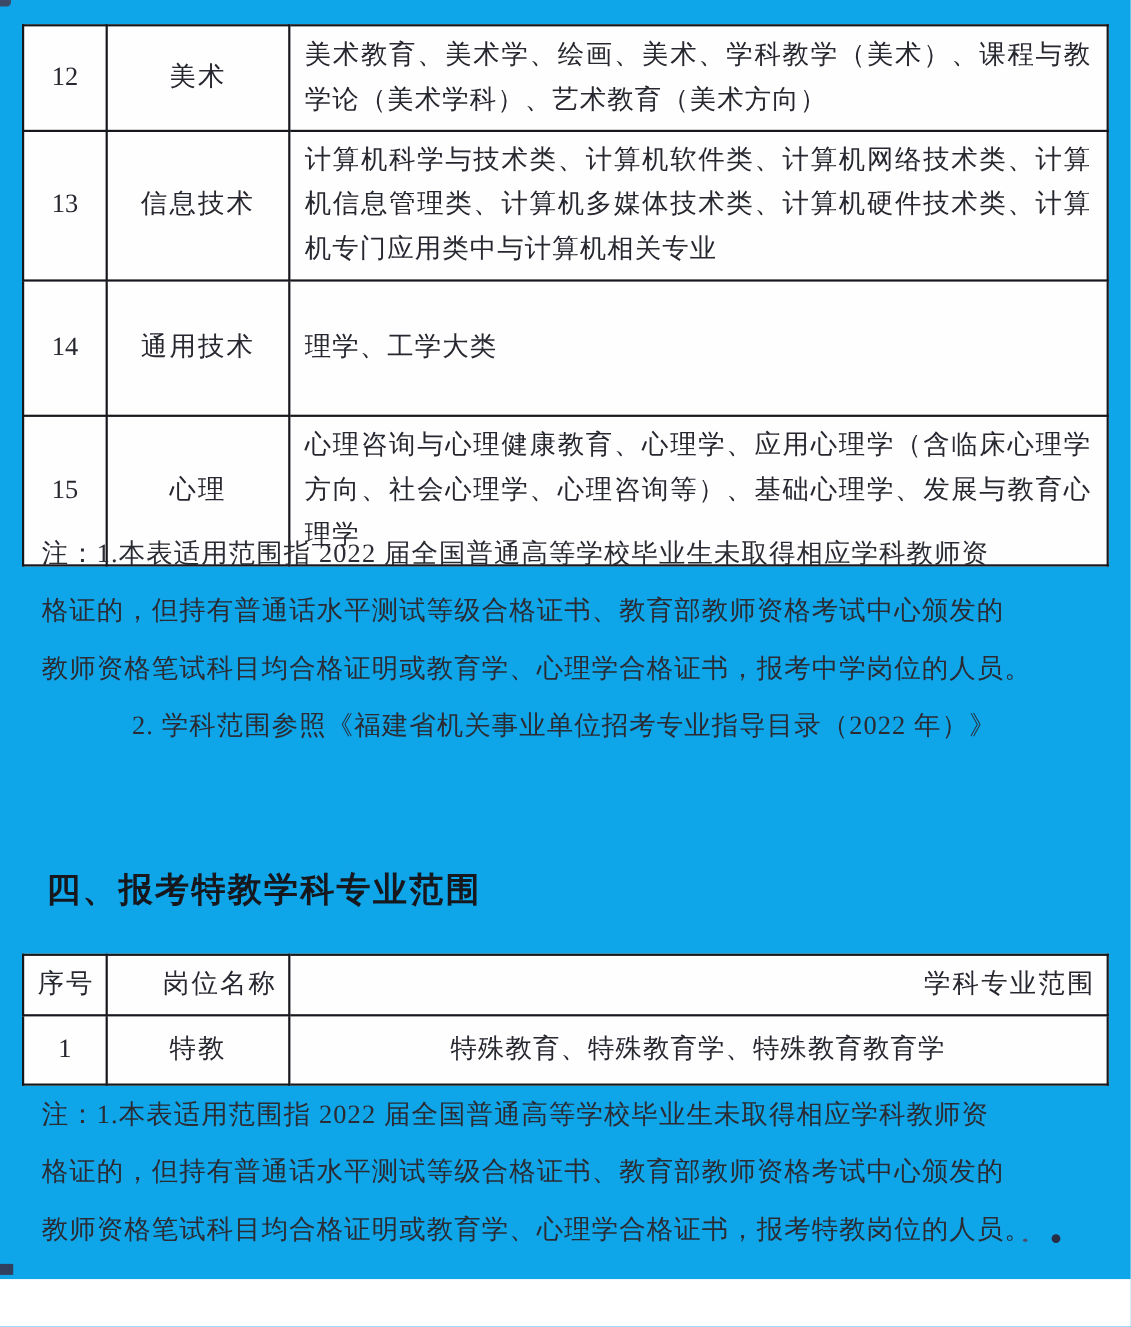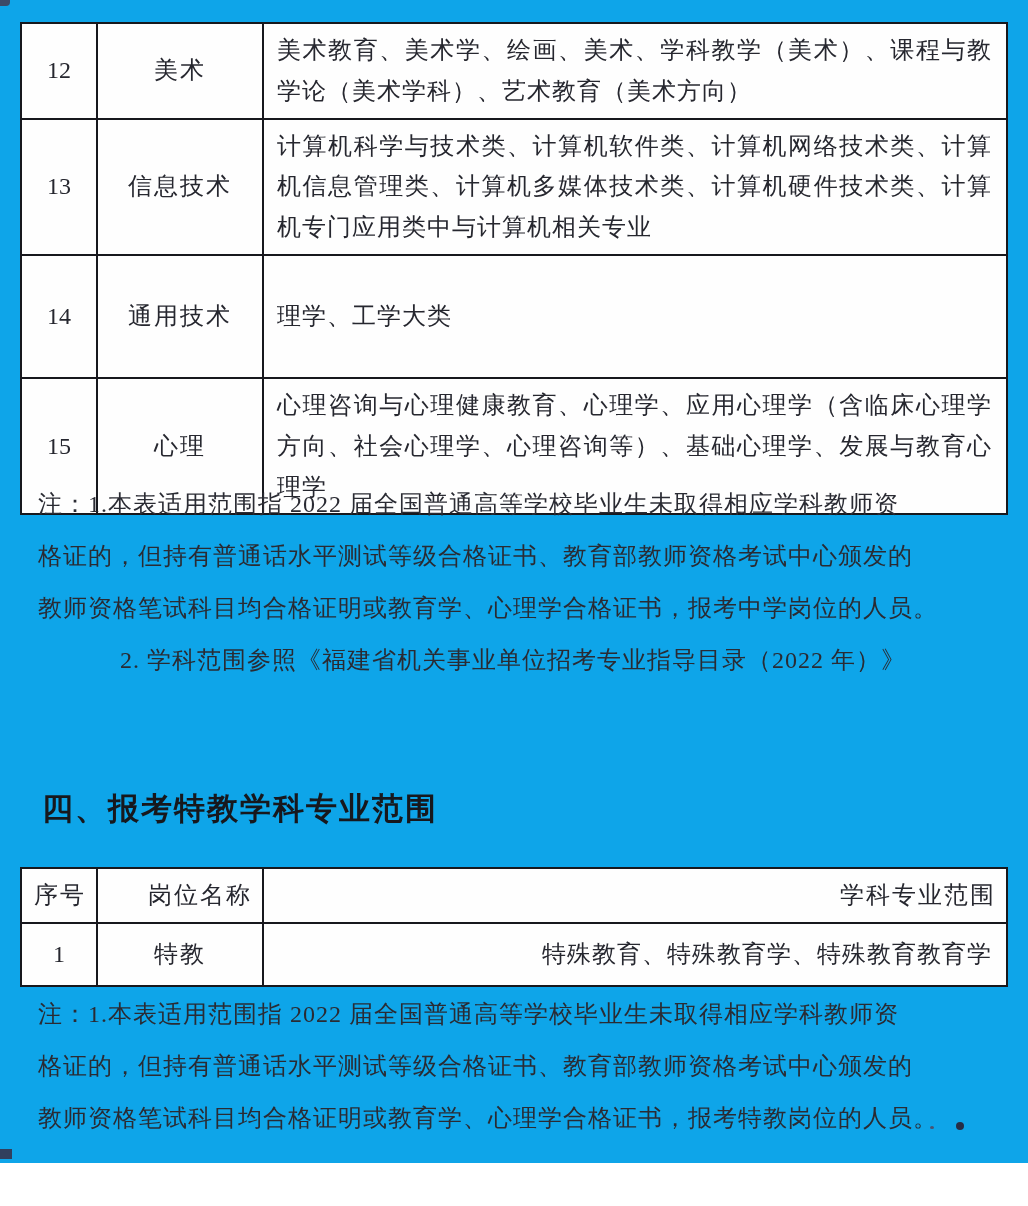--- a/index.html
+++ b/index.html
@@ -68,21 +68,21 @@
     left:42px;top:788px;
     font-size:31px;
     font-weight:bold;
     letter-spacing:2px;
     color:#17181d;
   }
 
   #table2{position:absolute;top:867px;left:0;margin-left:20px;}
   #table2 th{height:48px;text-align:right;letter-spacing:2px;}
   #table2 td.col-no{height:63px;}
-  #table2 .col-majors{text-align:right;}
+  #table2 .col-majors{text-align:center;}
 </style>
 </head>
 <body>
 
 <div class="page">
 
   <div class="artifact corner-mark-tl"></div>
   <div class="artifact corner-mark-bl"></div>
   <div class="artifact dot-line"></div>
   <div class="artifact spot"></div>

